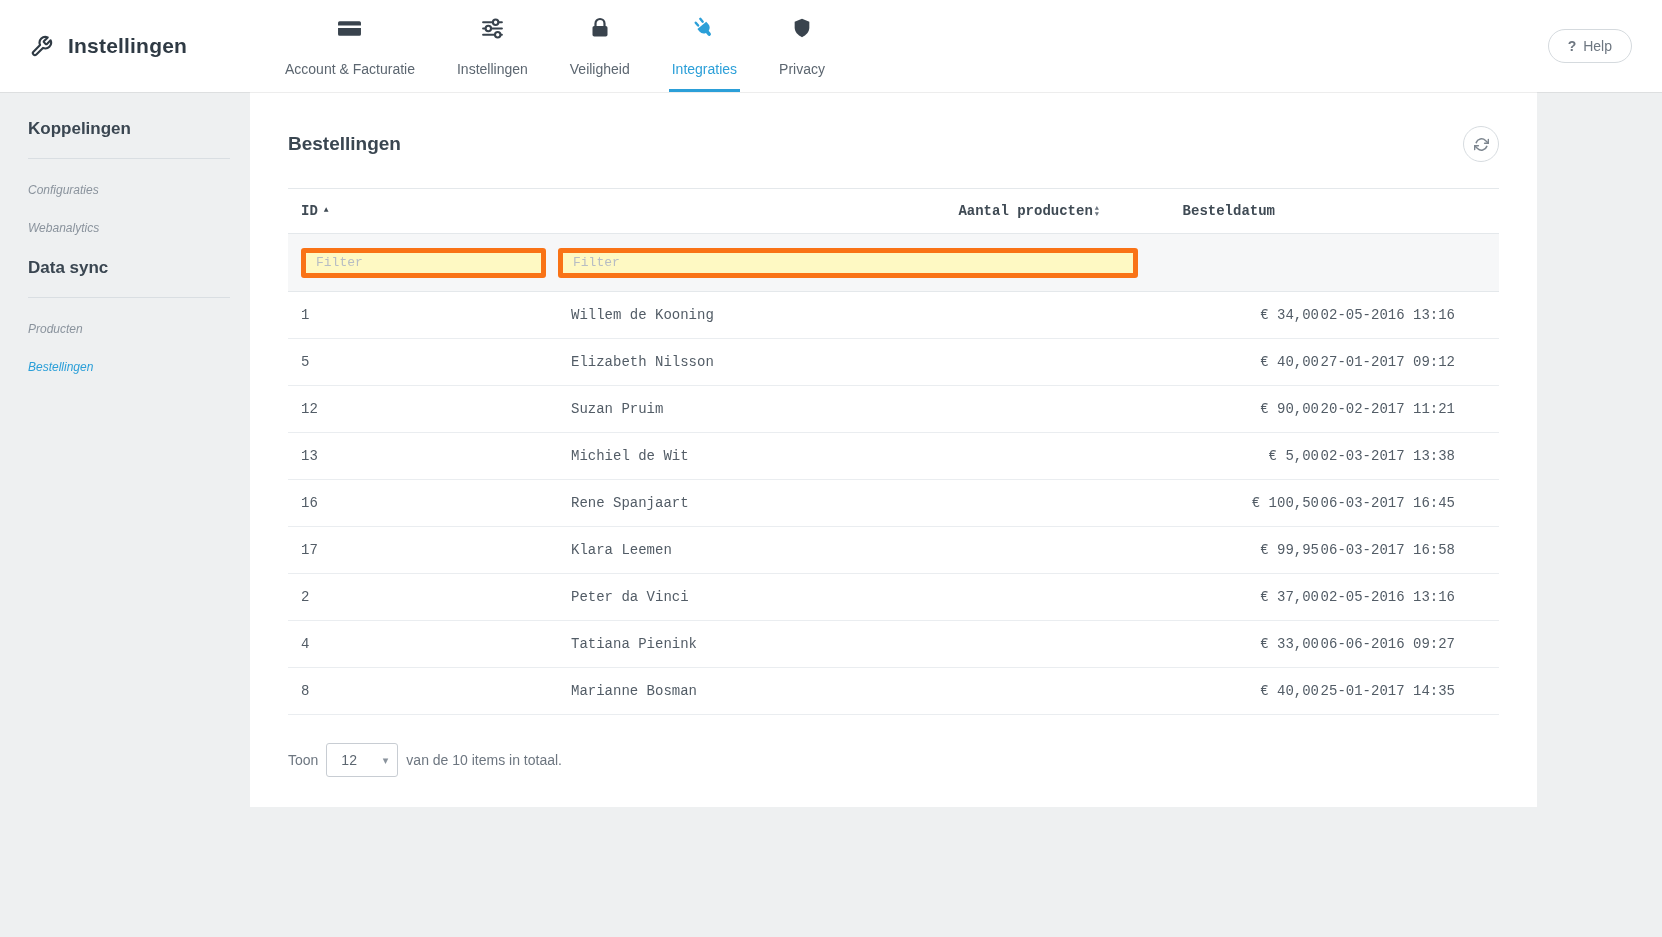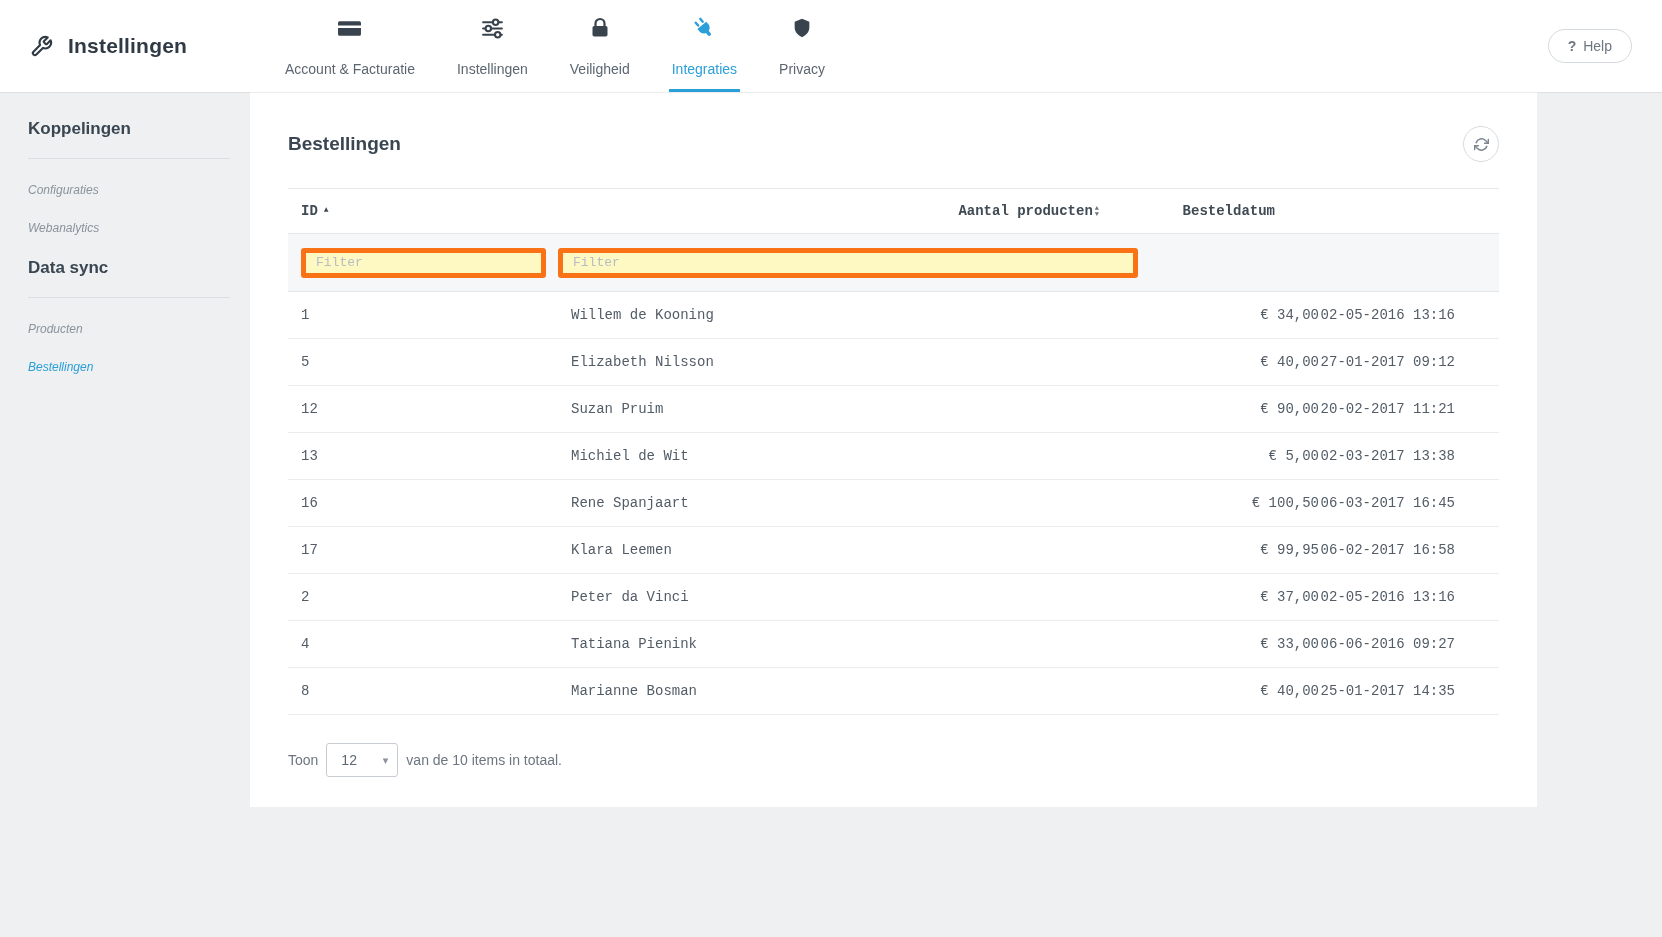--- a/index.html
+++ b/index.html
@@ -269,21 +269,21 @@
     <div class="td col-id">16</div>
     <div class="td col-klant">Rene Spanjaart</div>
     <div class="td col-aantal">€ 100,50</div>
     <div class="td col-datum">06-03-2017 16:45</div>
   </div>
 
   <div class="tr">
     <div class="td col-id">17</div>
     <div class="td col-klant">Klara Leemen</div>
     <div class="td col-aantal">€ 99,95</div>
-    <div class="td col-datum">06-02-2017 16:58</div>
+    <div class="td col-datum">06-03-2017 16:58</div>
   </div>
 
   <div class="tr">
     <div class="td col-id">2</div>
     <div class="td col-klant">Peter da Vinci</div>
     <div class="td col-aantal">€ 37,00</div>
     <div class="td col-datum">02-05-2016 13:16</div>
   </div>
 
   <div class="tr">

